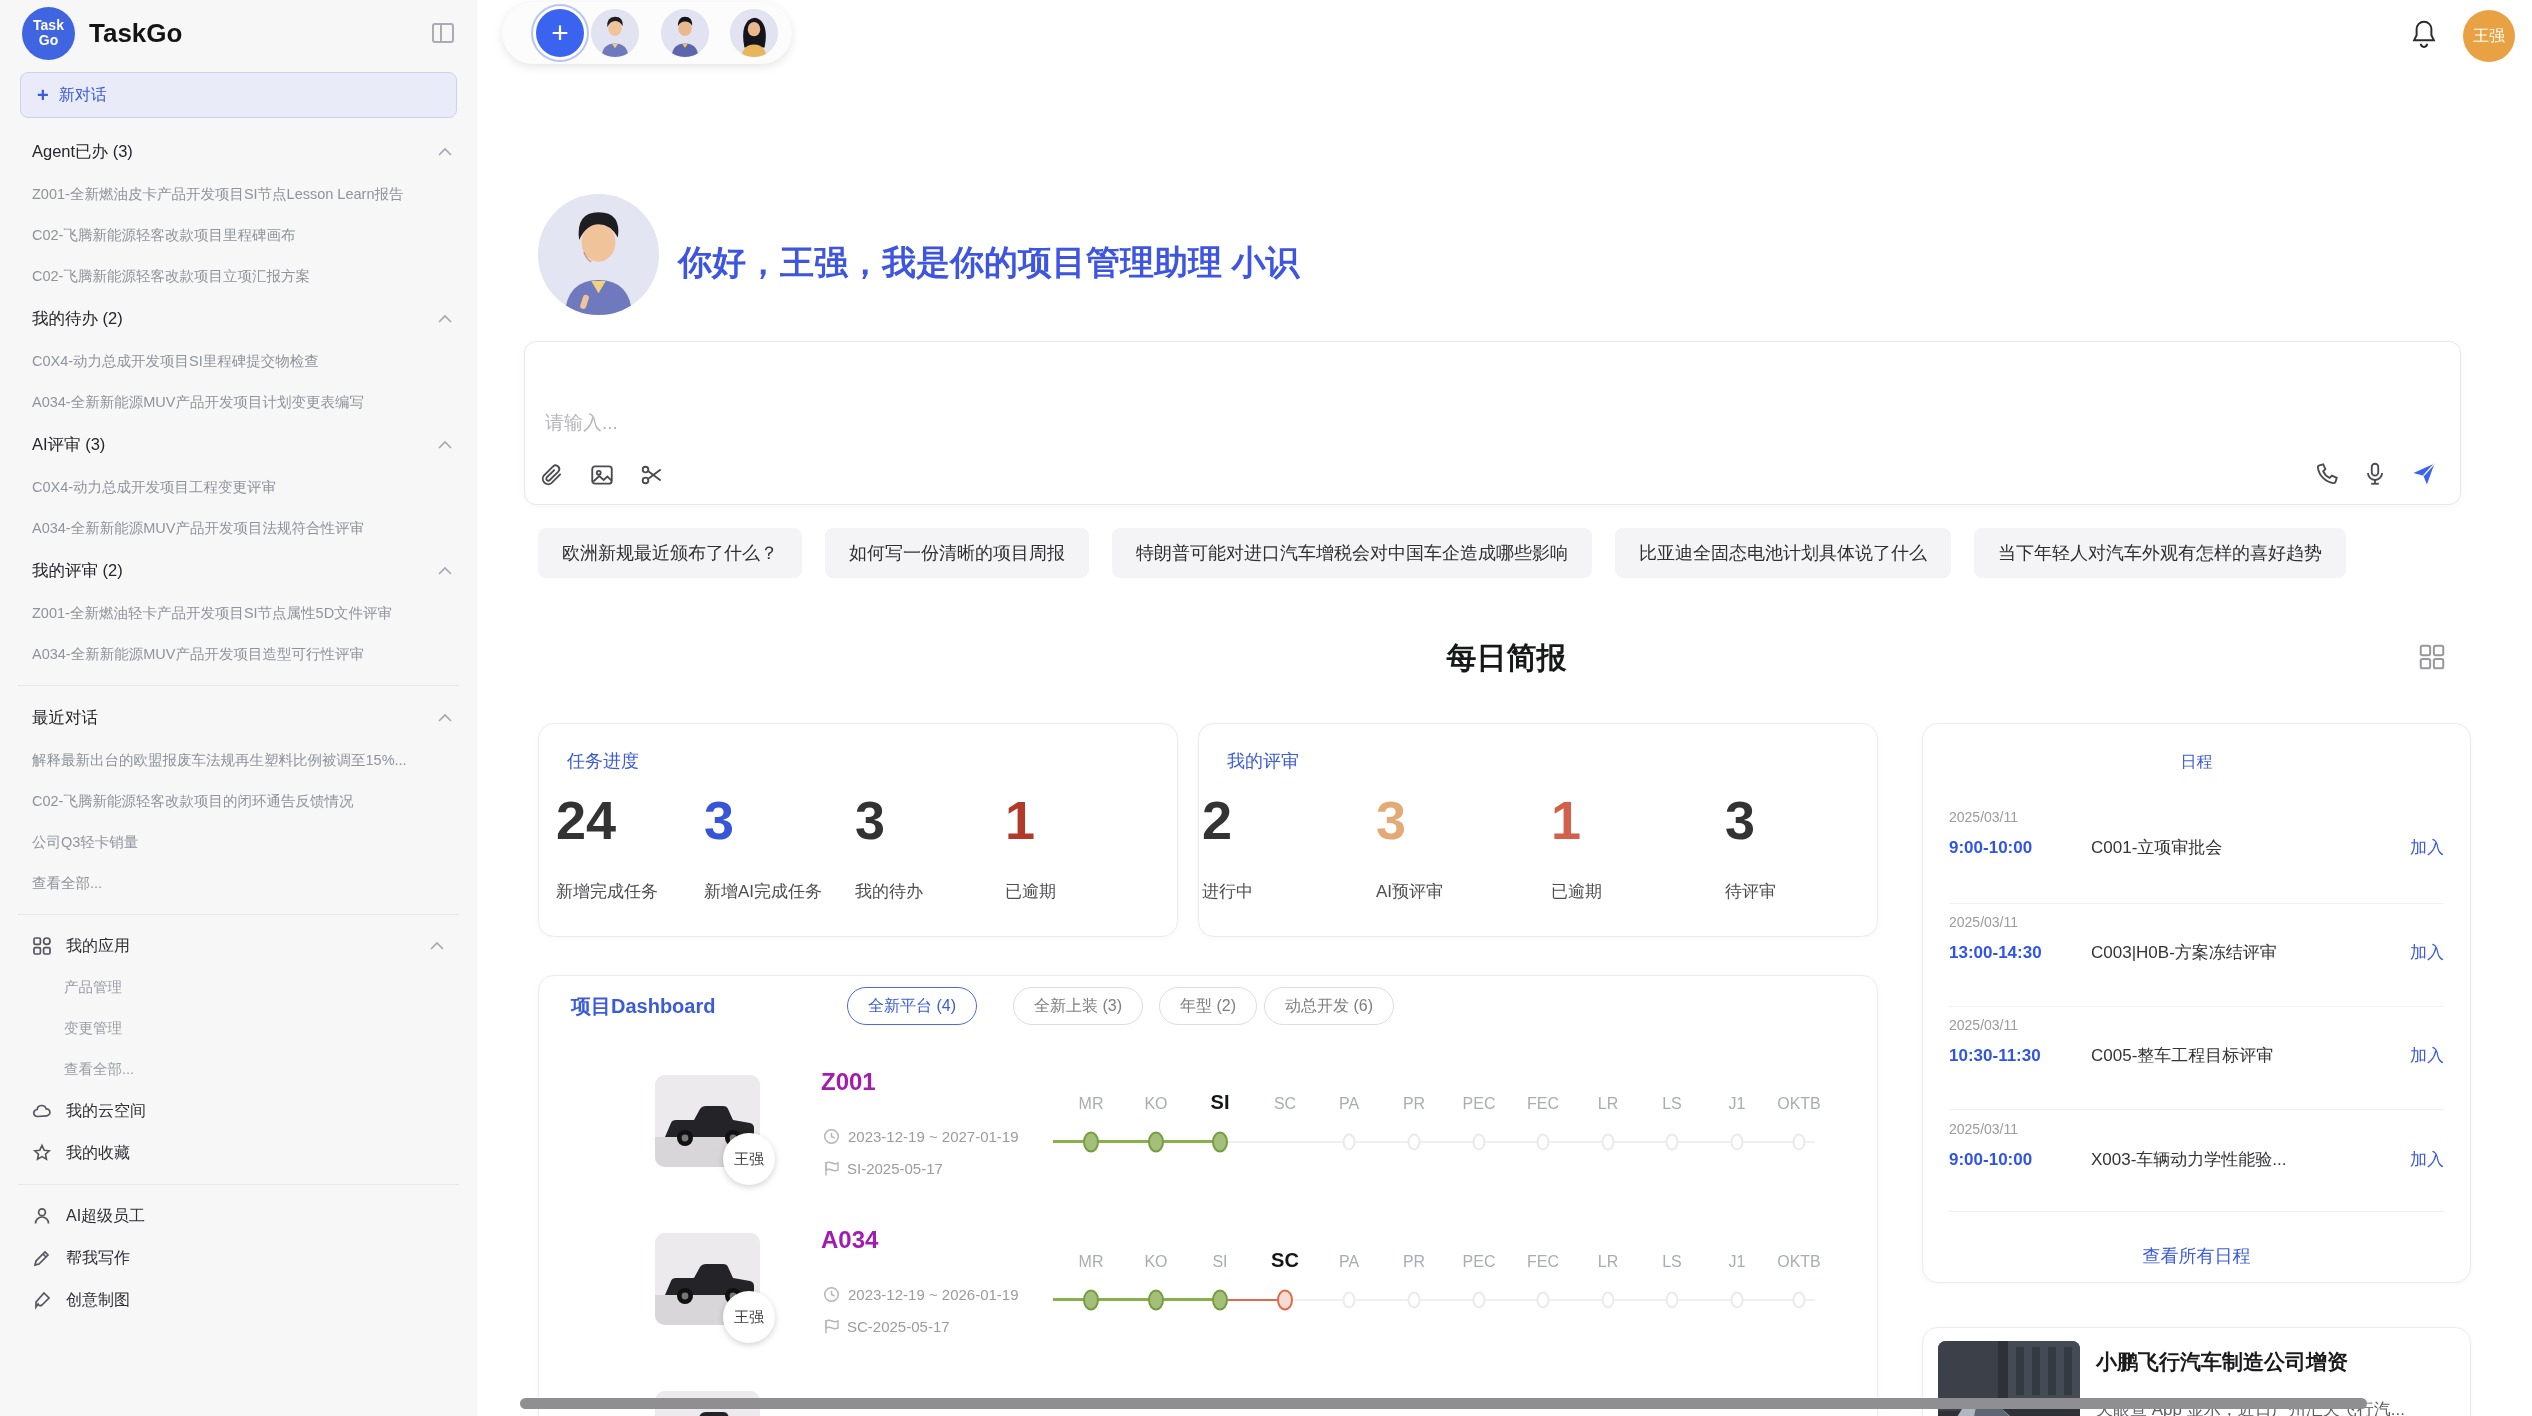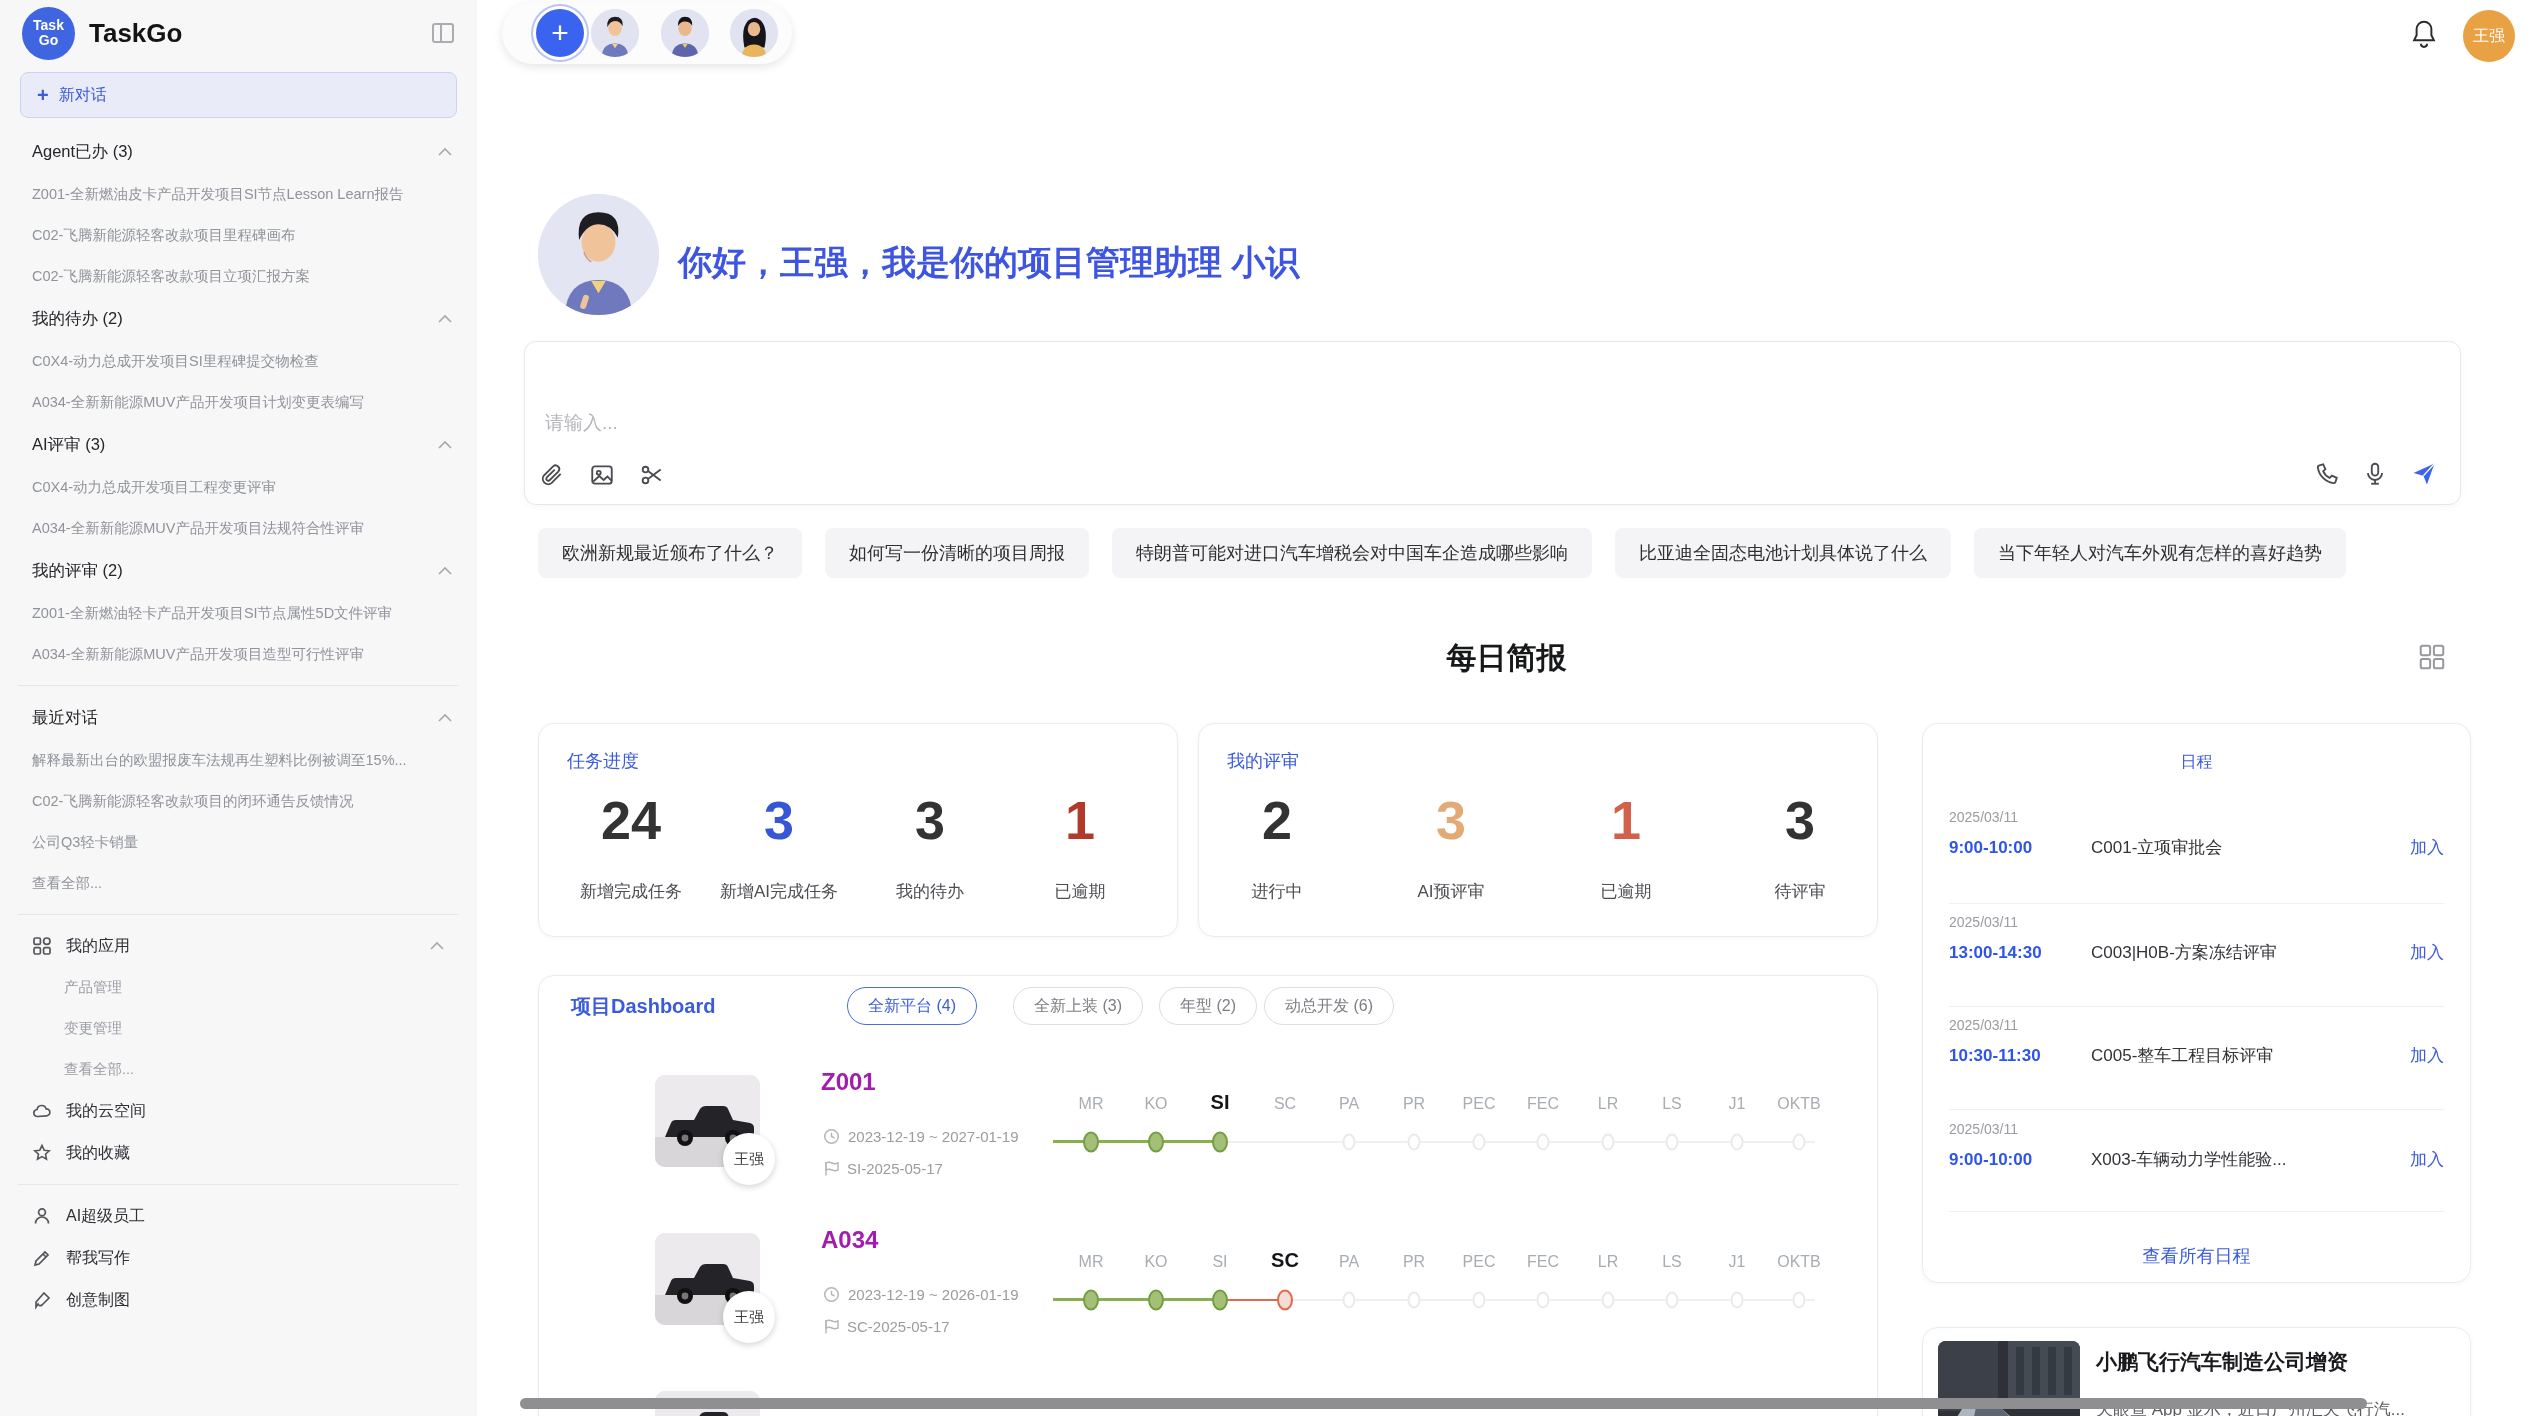--- a/index.html
+++ b/index.html
@@ -66,21 +66,21 @@
     padding:0 24px; font-size:18px; color:#2f2f33; cursor:pointer; white-space:nowrap; }
 
   
   .brief-title { left:61px; top:638px; width:1937px; text-align:center; font-size:30px;
     font-weight:bold; color:#17181a; }
   .brief-grid-icon { left:1940px; top:642px; color:#97979d; cursor:pointer; }
 
   .card { position:absolute; background:#fff; border:1px solid #ececee; border-radius:16px;
     box-shadow:0 1px 5px rgba(0,0,0,.04); }
   .stat-card-title { position:absolute; left:28px; top:25px; font-size:18px; color:#3b5bdb; }
-  .stat { position:absolute; width:150px; top:66px; text-align:center; }
+  .stat { position:absolute; width:150px; top:66px; }
   .stat .v { font-size:54px; font-weight:600; color:#333; line-height:60px; }
   .stat .l { margin-top:30px; font-size:17px; color:#4d4d52; }
   .v.c-blue { color:#3656d6; } .v.c-red { color:#b13a2b; }
   .v.c-orange { color:#e3aa76; } .v.c-salmon { color:#d2604b; }
 
   
   .dash { left:61px; top:975px; width:1340px; height:470px; }
   .dash-title { position:absolute; left:32px; top:17px; font-size:20px; font-weight:bold; color:#3b5bdb; }
   .tab { position:absolute; top:11px; height:38px; border-radius:19px; display:flex; align-items:center;
     padding:0 20px; font-size:16px; cursor:pointer; border:1px solid #dddde1; color:#7d7d84; background:#fff; }

